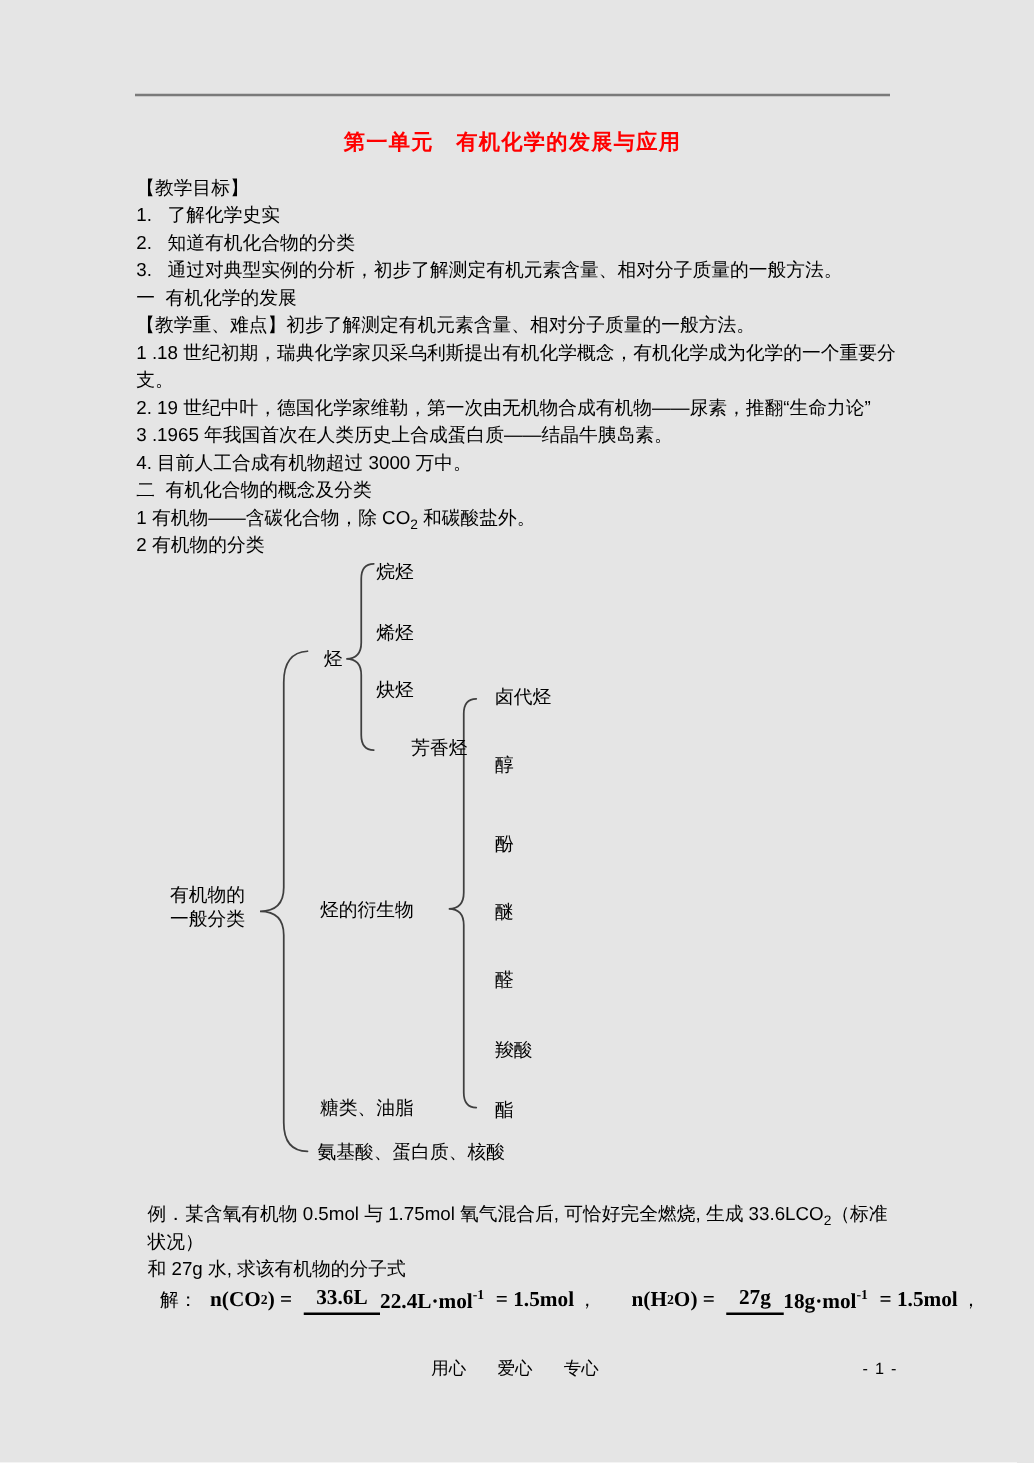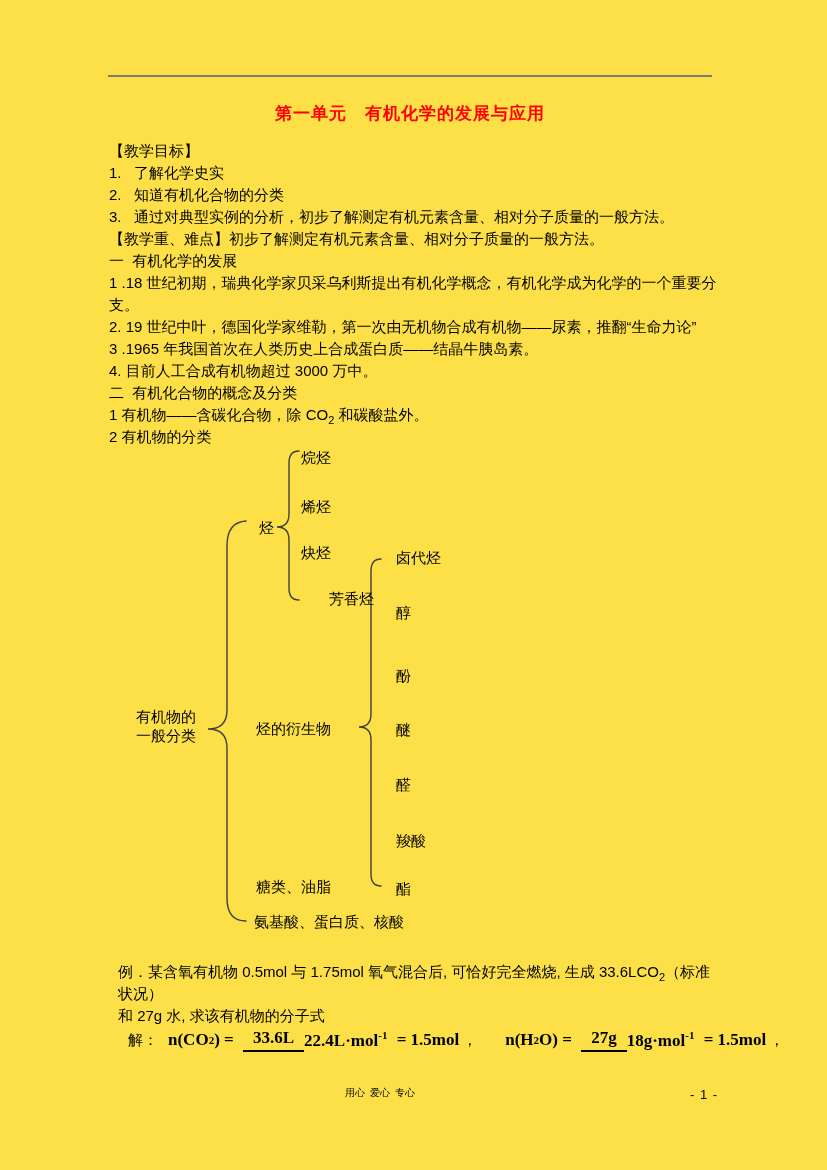--- a/index.html
+++ b/index.html
@@ -1,19 +1,19 @@
 <!DOCTYPE html>
 <html><head>
 <meta charset="utf-8">
 <style>
   html,body{margin:0;padding:0;background:#ffffff;}
   .page{
     position:relative;
     width:827px;height:1170px;
-    background:#fde047;
+    background:#e5e5e5;
     font-family:"Liberation Sans","DejaVu Sans",sans-serif;
     font-size:15px;color:#000;
     overflow:hidden;
   }
   .top-rule{
     position:absolute;left:108px;top:75px;width:604px;height:2px;
     background:#7a7a7a;
   }
   .title{
     position:absolute;left:108px;top:102px;width:604px;
@@ -46,41 +46,41 @@
     font-weight:bold;font-size:17px;
   }
   .math span{white-space:pre;}
   .math .frac{display:inline-flex;flex-direction:row;align-items:center;margin:0 5px;}
   .math .num{padding:0 10px 2px 10px;border-bottom:2px solid #000;}
   .math .den{padding-top:2px;}
   .math .comma{font-family:"Liberation Sans","DejaVu Sans",sans-serif;font-weight:normal;font-size:15px;margin-left:3px;}
   .eq2{margin-left:28px;}
   
   .footer-words{
-    position:absolute;left:345px;top:1086px;display:flex;gap:5px;
-    font-size:10px;
+    position:absolute;left:345px;top:1086px;display:flex;gap:25px;
+    font-size:14px;
   }
   .page-num{position:absolute;left:690px;top:1087px;font-size:13px;letter-spacing:1px;white-space:pre;}
 </style>
 </head>
 <body>
 
 <div class="page">
 
   <div class="top-rule"></div>
 
   <div class="title">第一单元　有机化学的发展与应用</div>
 
   <div class="doc-lines">
     <div class="line">【教学目标】</div>
     <div class="line">1.   了解化学史实</div>
     <div class="line">2.   知道有机化合物的分类</div>
     <div class="line">3.   通过对典型实例的分析，初步了解测定有机元素含量、相对分子质量的一般方法。</div>
+    <div class="line">一  有机化学的发展</div>
     <div class="line">【教学重、难点】初步了解测定有机元素含量、相对分子质量的一般方法。</div>
-    <div class="line">一  有机化学的发展</div>
     <div class="line">1 .18 世纪初期，瑞典化学家贝采乌利斯提出有机化学概念，有机化学成为化学的一个重要分支。</div>
     <div class="line">2. 19 世纪中叶，德国化学家维勒，第一次由无机物合成有机物——尿素，推翻“生命力论”</div>
     <div class="line">3 .1965 年我国首次在人类历史上合成蛋白质——结晶牛胰岛素。</div>
     <div class="line">4. 目前人工合成有机物超过 3000 万中。</div>
     <div class="line">二  有机化合物的概念及分类</div>
     <div class="line"><span>1 有机物——含碳化合物，除 CO</span><sub>2</sub><span> 和碳酸盐外。</span></div>
     <div class="line">2 有机物的分类</div>
   </div>
 
   <svg class="braces" width="827" height="1170" viewBox="0 0 827 1170">

